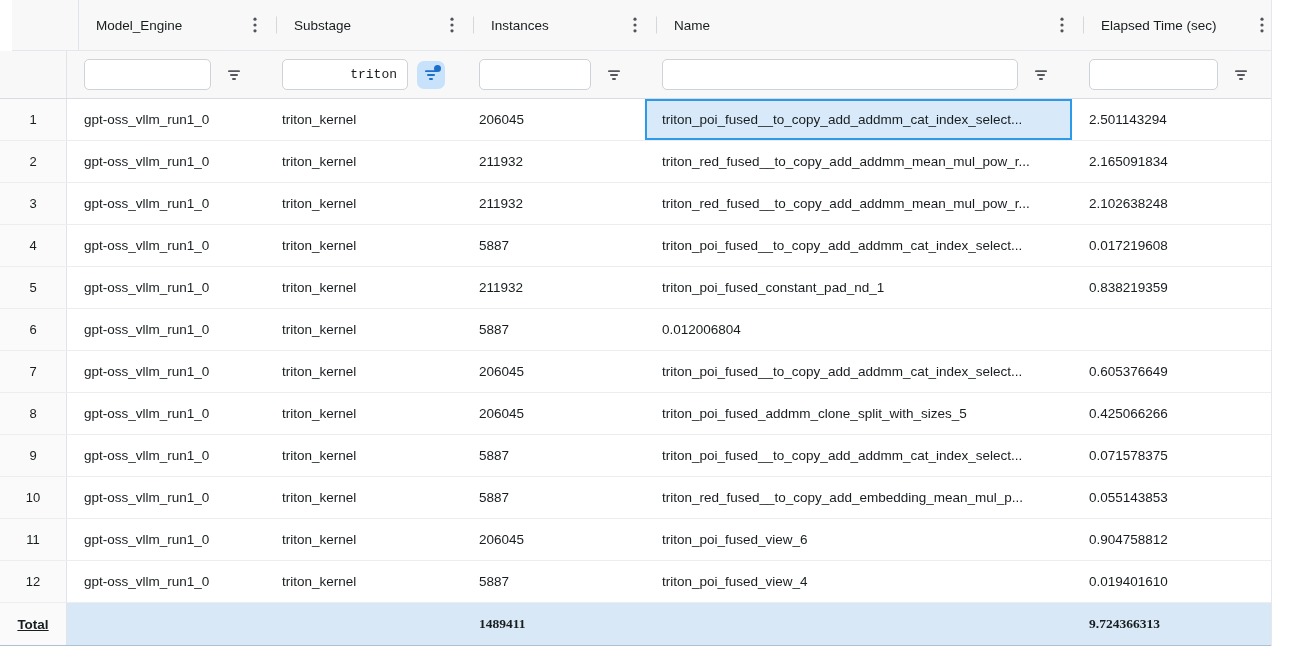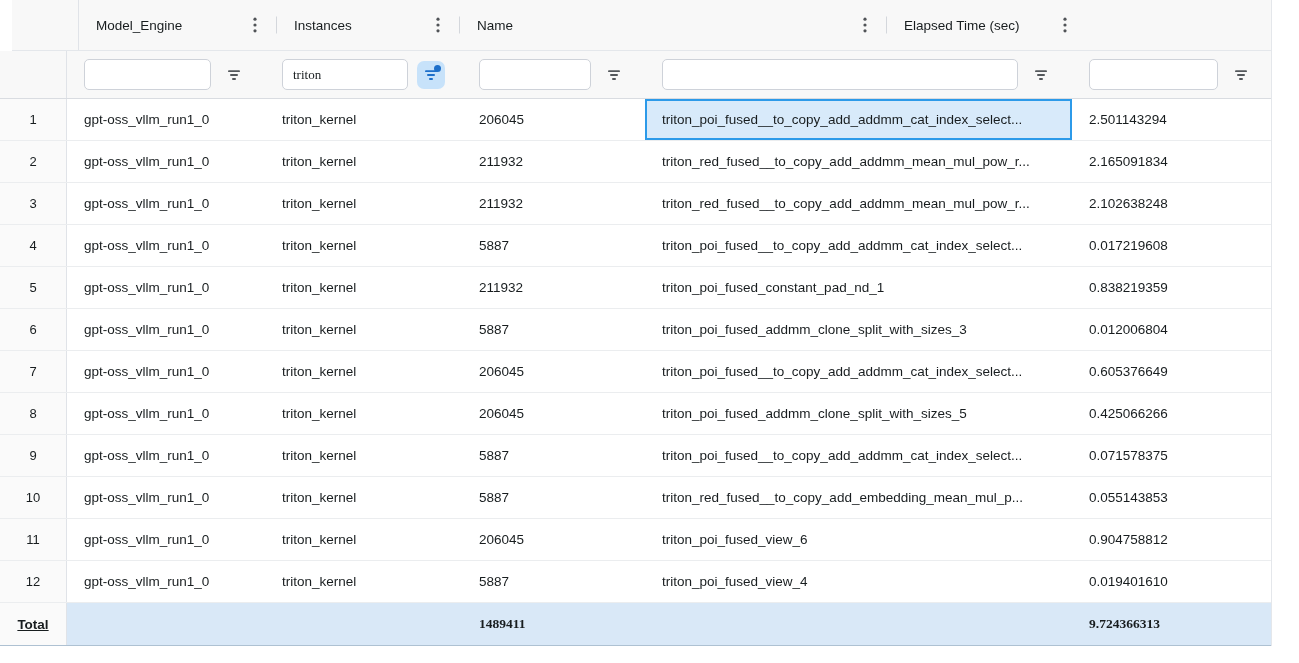--- a/index.html
+++ b/index.html
@@ -74,24 +74,25 @@
     overflow: hidden;
   }
   .finput {
     flex: 1;
     min-width: 0;
     height: 31px;
     border: 1px solid #ced2d9;
     border-radius: 5px;
     background: #fff;
     padding: 0 10px;
-    font-family: Liberation Serif, serif;
+    font-family: Liberation Mono, monospace;
     font-size: 13px;
     color: #181d1f;
     outline: none;
+    text-align: right;
   }
   .fbtn {
     position: relative;
     width: 28px; height: 28px;
     margin-left: 9px;
     flex: none;
     display: flex;
     align-items: center;
     justify-content: center;
     background: transparent;
@@ -178,20 +179,31 @@
         <span class="kebab">
           <svg width="4" height="16" viewBox="0 0 4 16">
               <circle cx="2" cy="2.2" r="1.6" fill="#505357"></circle>
               <circle cx="2" cy="8" r="1.6" fill="#505357"></circle>
               <circle cx="2" cy="13.8" r="1.6" fill="#505357"></circle>
             </svg>
         </span>
         <span class="hsep"></span>
       </div>
 
+      <div class="hcell c-substage">
+        <span>Substage</span>
+        <span class="kebab">
+          <svg width="4" height="16" viewBox="0 0 4 16">
+              <circle cx="2" cy="2.2" r="1.6" fill="#505357"></circle>
+              <circle cx="2" cy="8" r="1.6" fill="#505357"></circle>
+              <circle cx="2" cy="13.8" r="1.6" fill="#505357"></circle>
+            </svg>
+        </span>
+        <span class="hsep"></span>
+      </div>
 
       <div class="hcell c-instances">
         <span>Instances</span>
         <span class="kebab">
           <svg width="4" height="16" viewBox="0 0 4 16">
               <circle cx="2" cy="2.2" r="1.6" fill="#505357"></circle>
               <circle cx="2" cy="8" r="1.6" fill="#505357"></circle>
               <circle cx="2" cy="13.8" r="1.6" fill="#505357"></circle>
             </svg>
         </span>
@@ -321,21 +333,20 @@
           <div class="bcell c-substage">triton_kernel</div>
           <div class="bcell c-instances">211932</div>
           <div class="bcell c-name">triton_poi_fused_constant_pad_nd_1</div>
           <div class="bcell c-elapsed">0.838219359</div>
         </div>
         <div class="brow">
           <div class="pin bnum">6</div>
           <div class="bcell c-model_engine">gpt-oss_vllm_run1_0</div>
           <div class="bcell c-substage">triton_kernel</div>
           <div class="bcell c-instances">5887</div>
-          <div class="bcell c-name">triton_poi_fused_addmm_clone_split_with_sizes_3</div>
           <div class="bcell c-elapsed">0.012006804</div>
         </div>
         <div class="brow">
           <div class="pin bnum">7</div>
           <div class="bcell c-model_engine">gpt-oss_vllm_run1_0</div>
           <div class="bcell c-substage">triton_kernel</div>
           <div class="bcell c-instances">206045</div>
           <div class="bcell c-name">triton_poi_fused__to_copy_add_addmm_cat_index_select...</div>
           <div class="bcell c-elapsed">0.605376649</div>
         </div>

